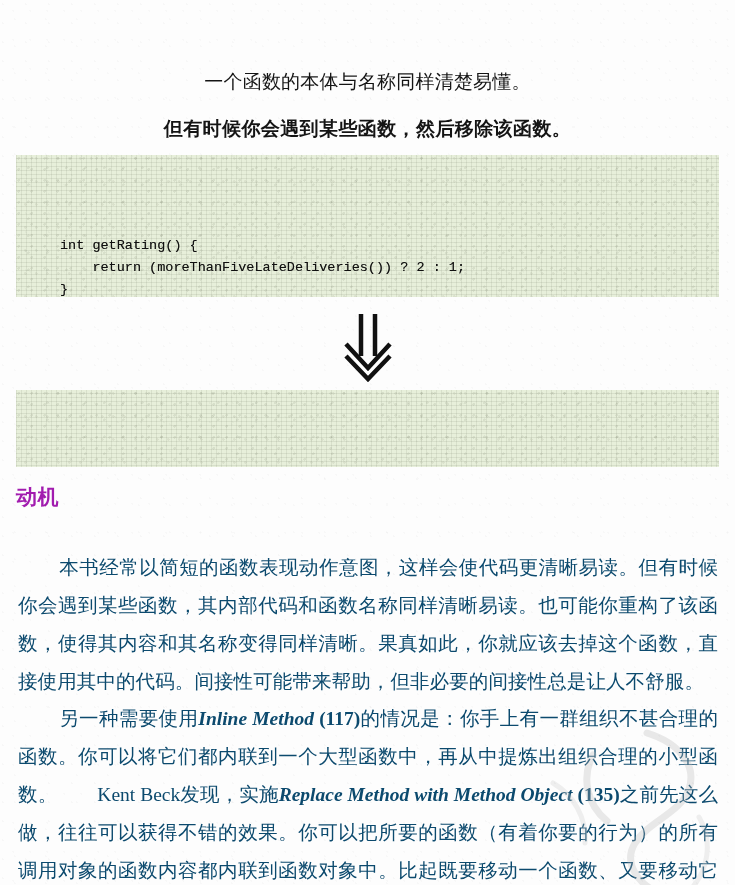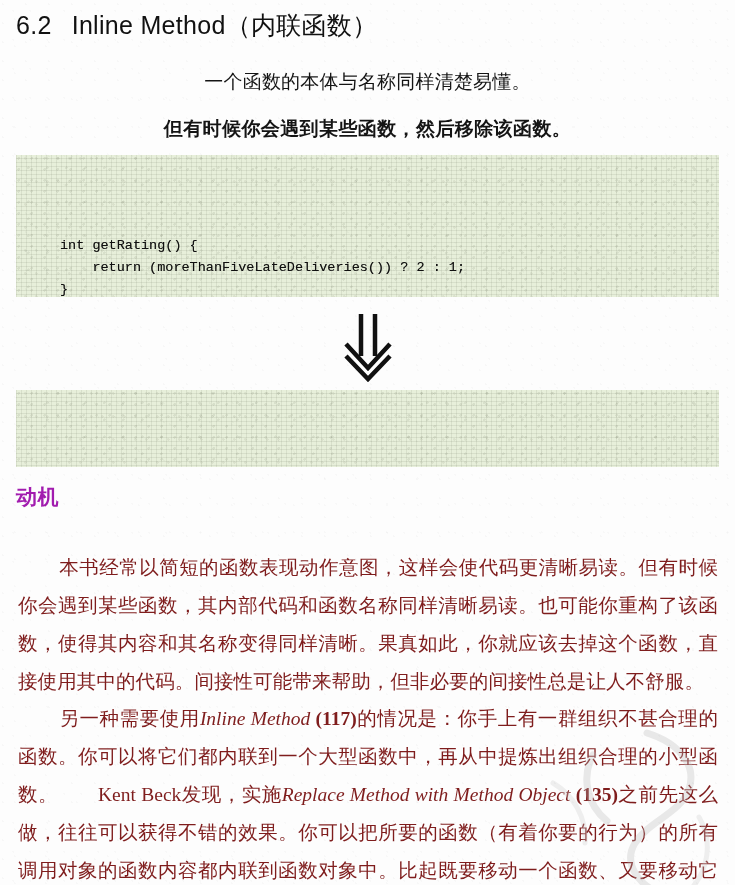--- a/index.html
+++ b/index.html
@@ -130,26 +130,26 @@
   
   .body-paragraph {
     position: absolute;
     left: 18px;
     width: 700px;
     font-size: 19.5px;
     line-height: 38px;
     text-align: justify;
     text-justify: inter-ideograph;
     letter-spacing: .1px;
-    color: #7f1d1d;
+    color: #0c4a6e;
   }
   .body-paragraph .indent { display: inline-block; width: 2.1em; }
   .body-paragraph .term {
     font-style: italic;
-    font-weight: 400;
+    font-weight: 700;
     letter-spacing: 0;
   }
   .body-paragraph .ref { font-style: normal; letter-spacing: 0; font-weight: bold; }
   .body-paragraph .name { font-style: normal; letter-spacing: 0; margin-left: 40px; }
 
   #paragraph-1 { top: 529px; }
   #paragraph-2 { top: 680px; }
 
   
   .watermark {
@@ -161,23 +161,20 @@
     opacity: .30;
     pointer-events: none;
     z-index: 4;
   }
 </style>
 </head>
 <body>
 
 <div class="page">
 
-  <div class="section-heading">
-    <span class="sec-num">6.2</span><span>Inline Method（内联函数）</span>
-  </div>
 
   <div class="summary-line normal">一个函数的本体与名称同样清楚易懂。</div>
 
   <div class="summary-line bold">但有时候你会遇到某些函数，然后移除该函数。</div>
 
   <div class="code-block" id="code-block-before">
     <div class="code-noise"></div>
     <pre>int getRating() {
     return (moreThanFiveLateDeliveries()) ? 2 : 1;
 }

